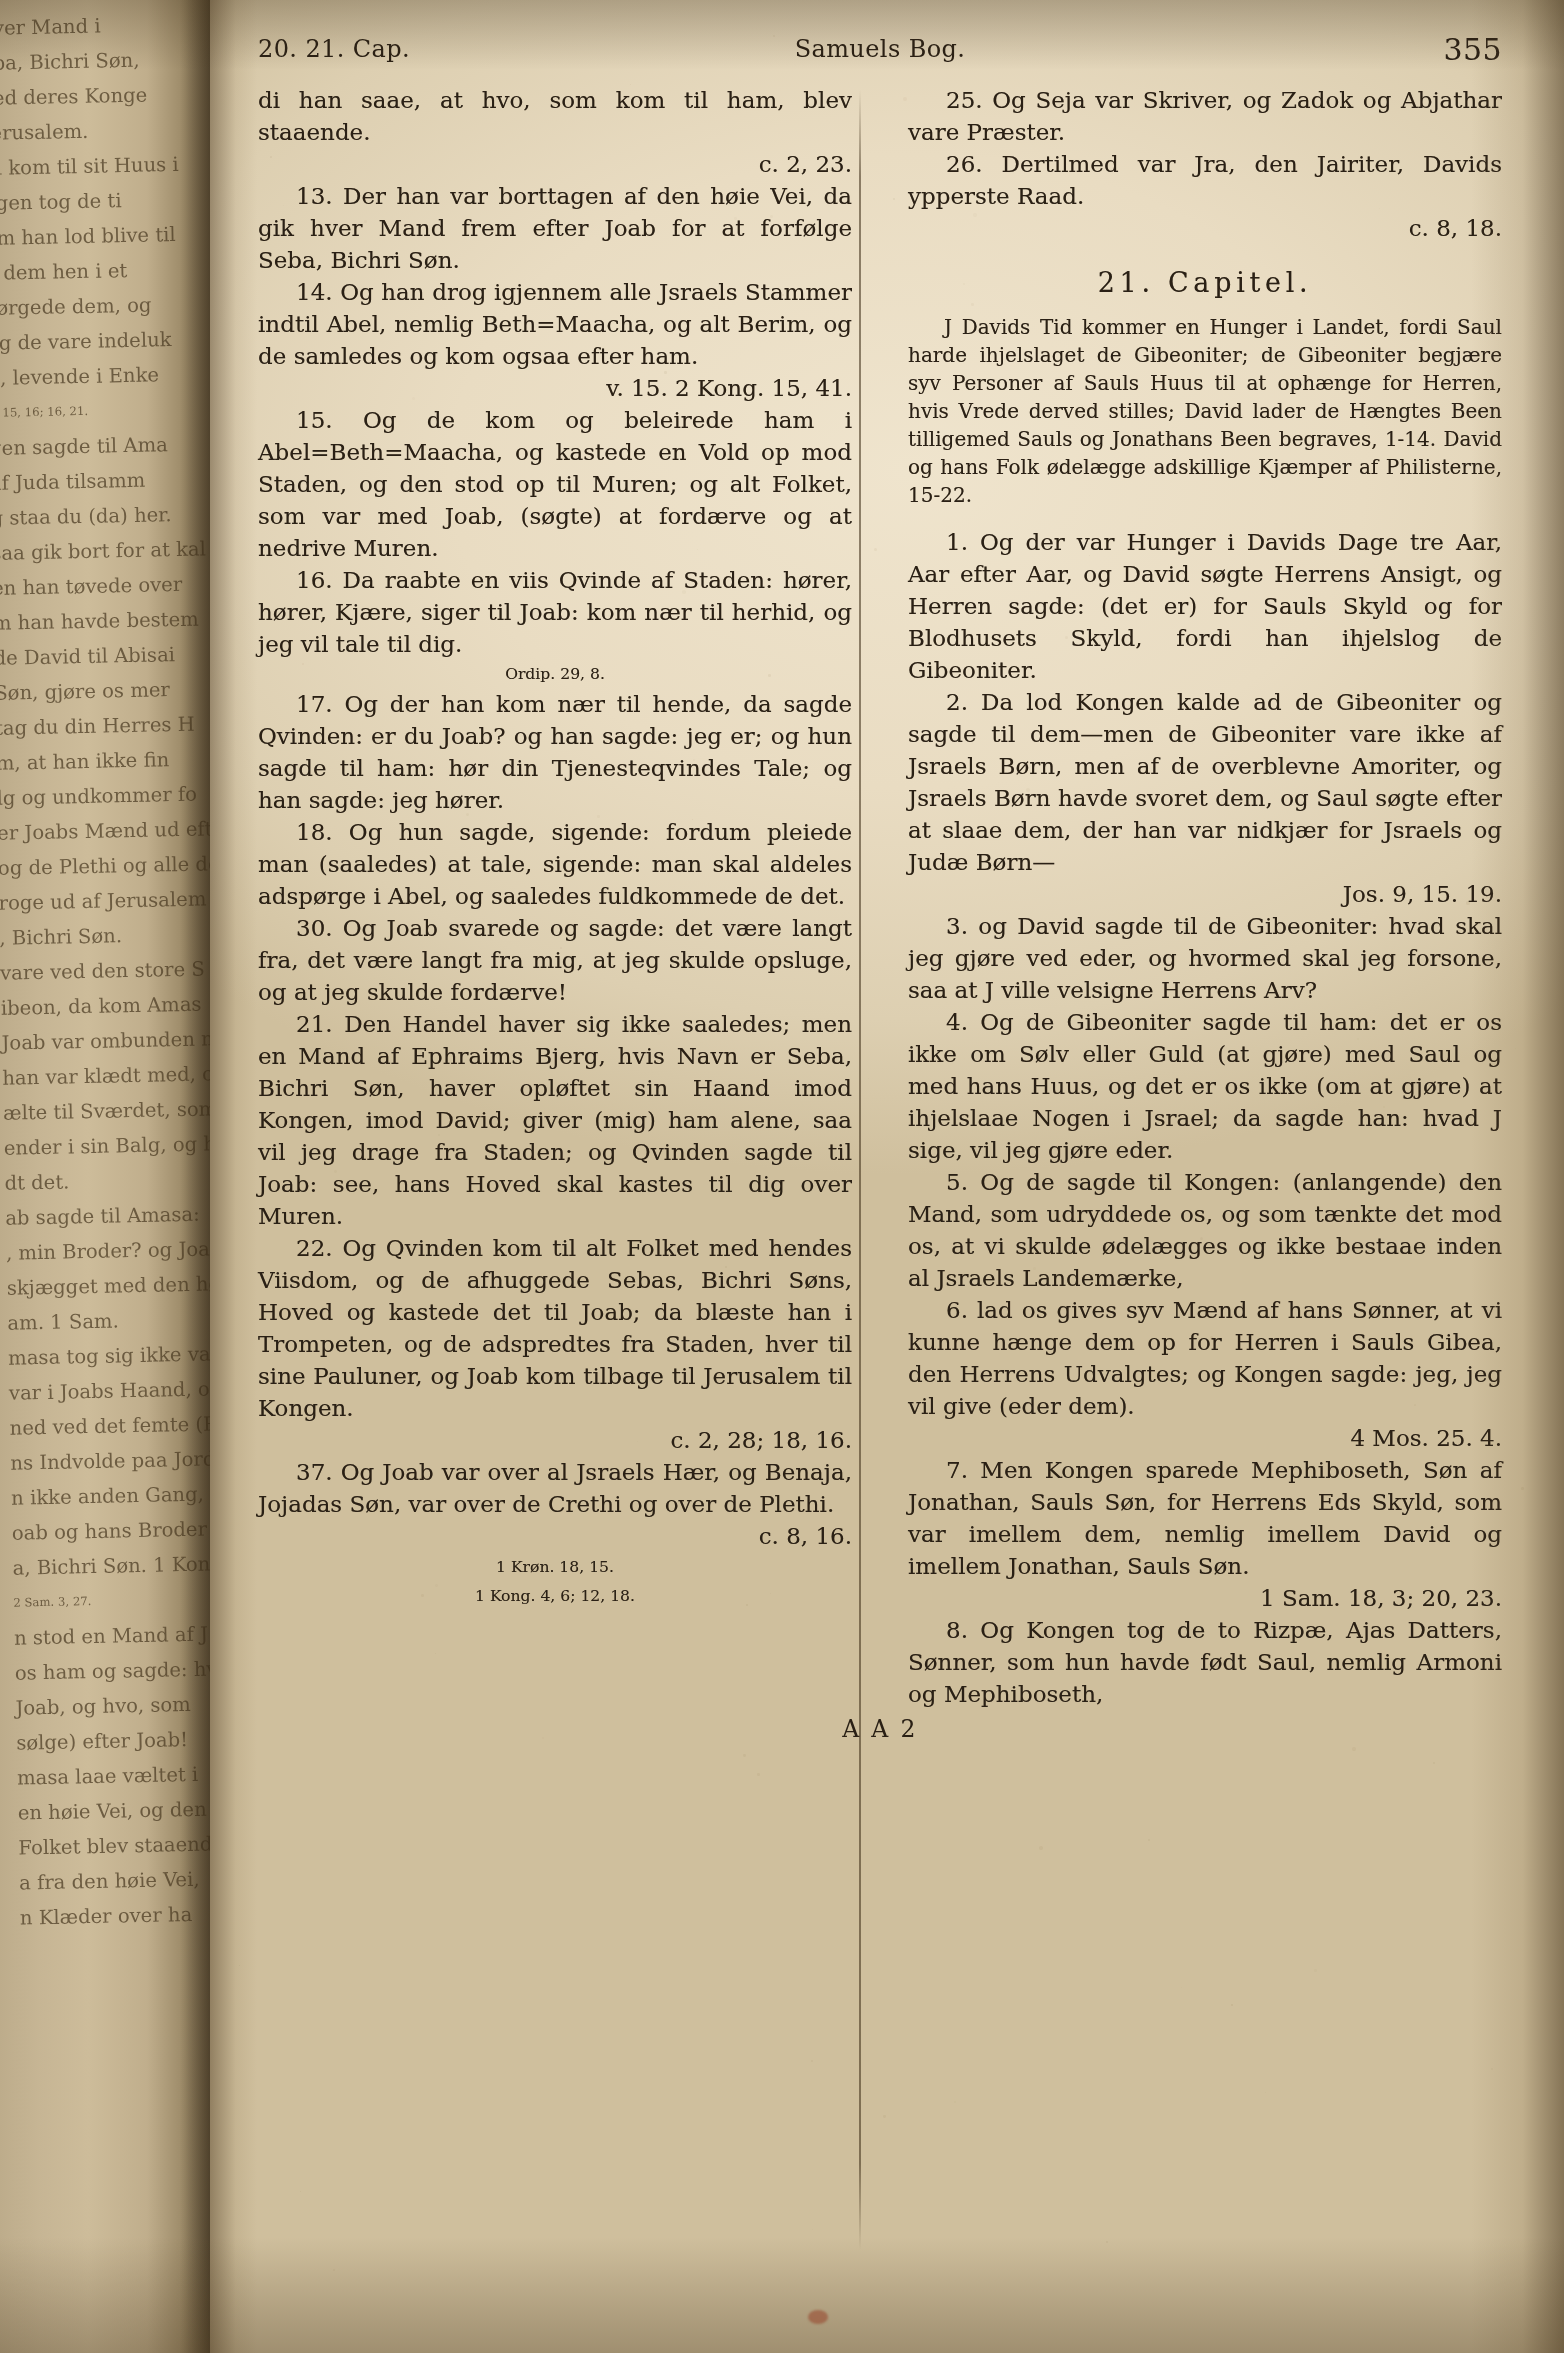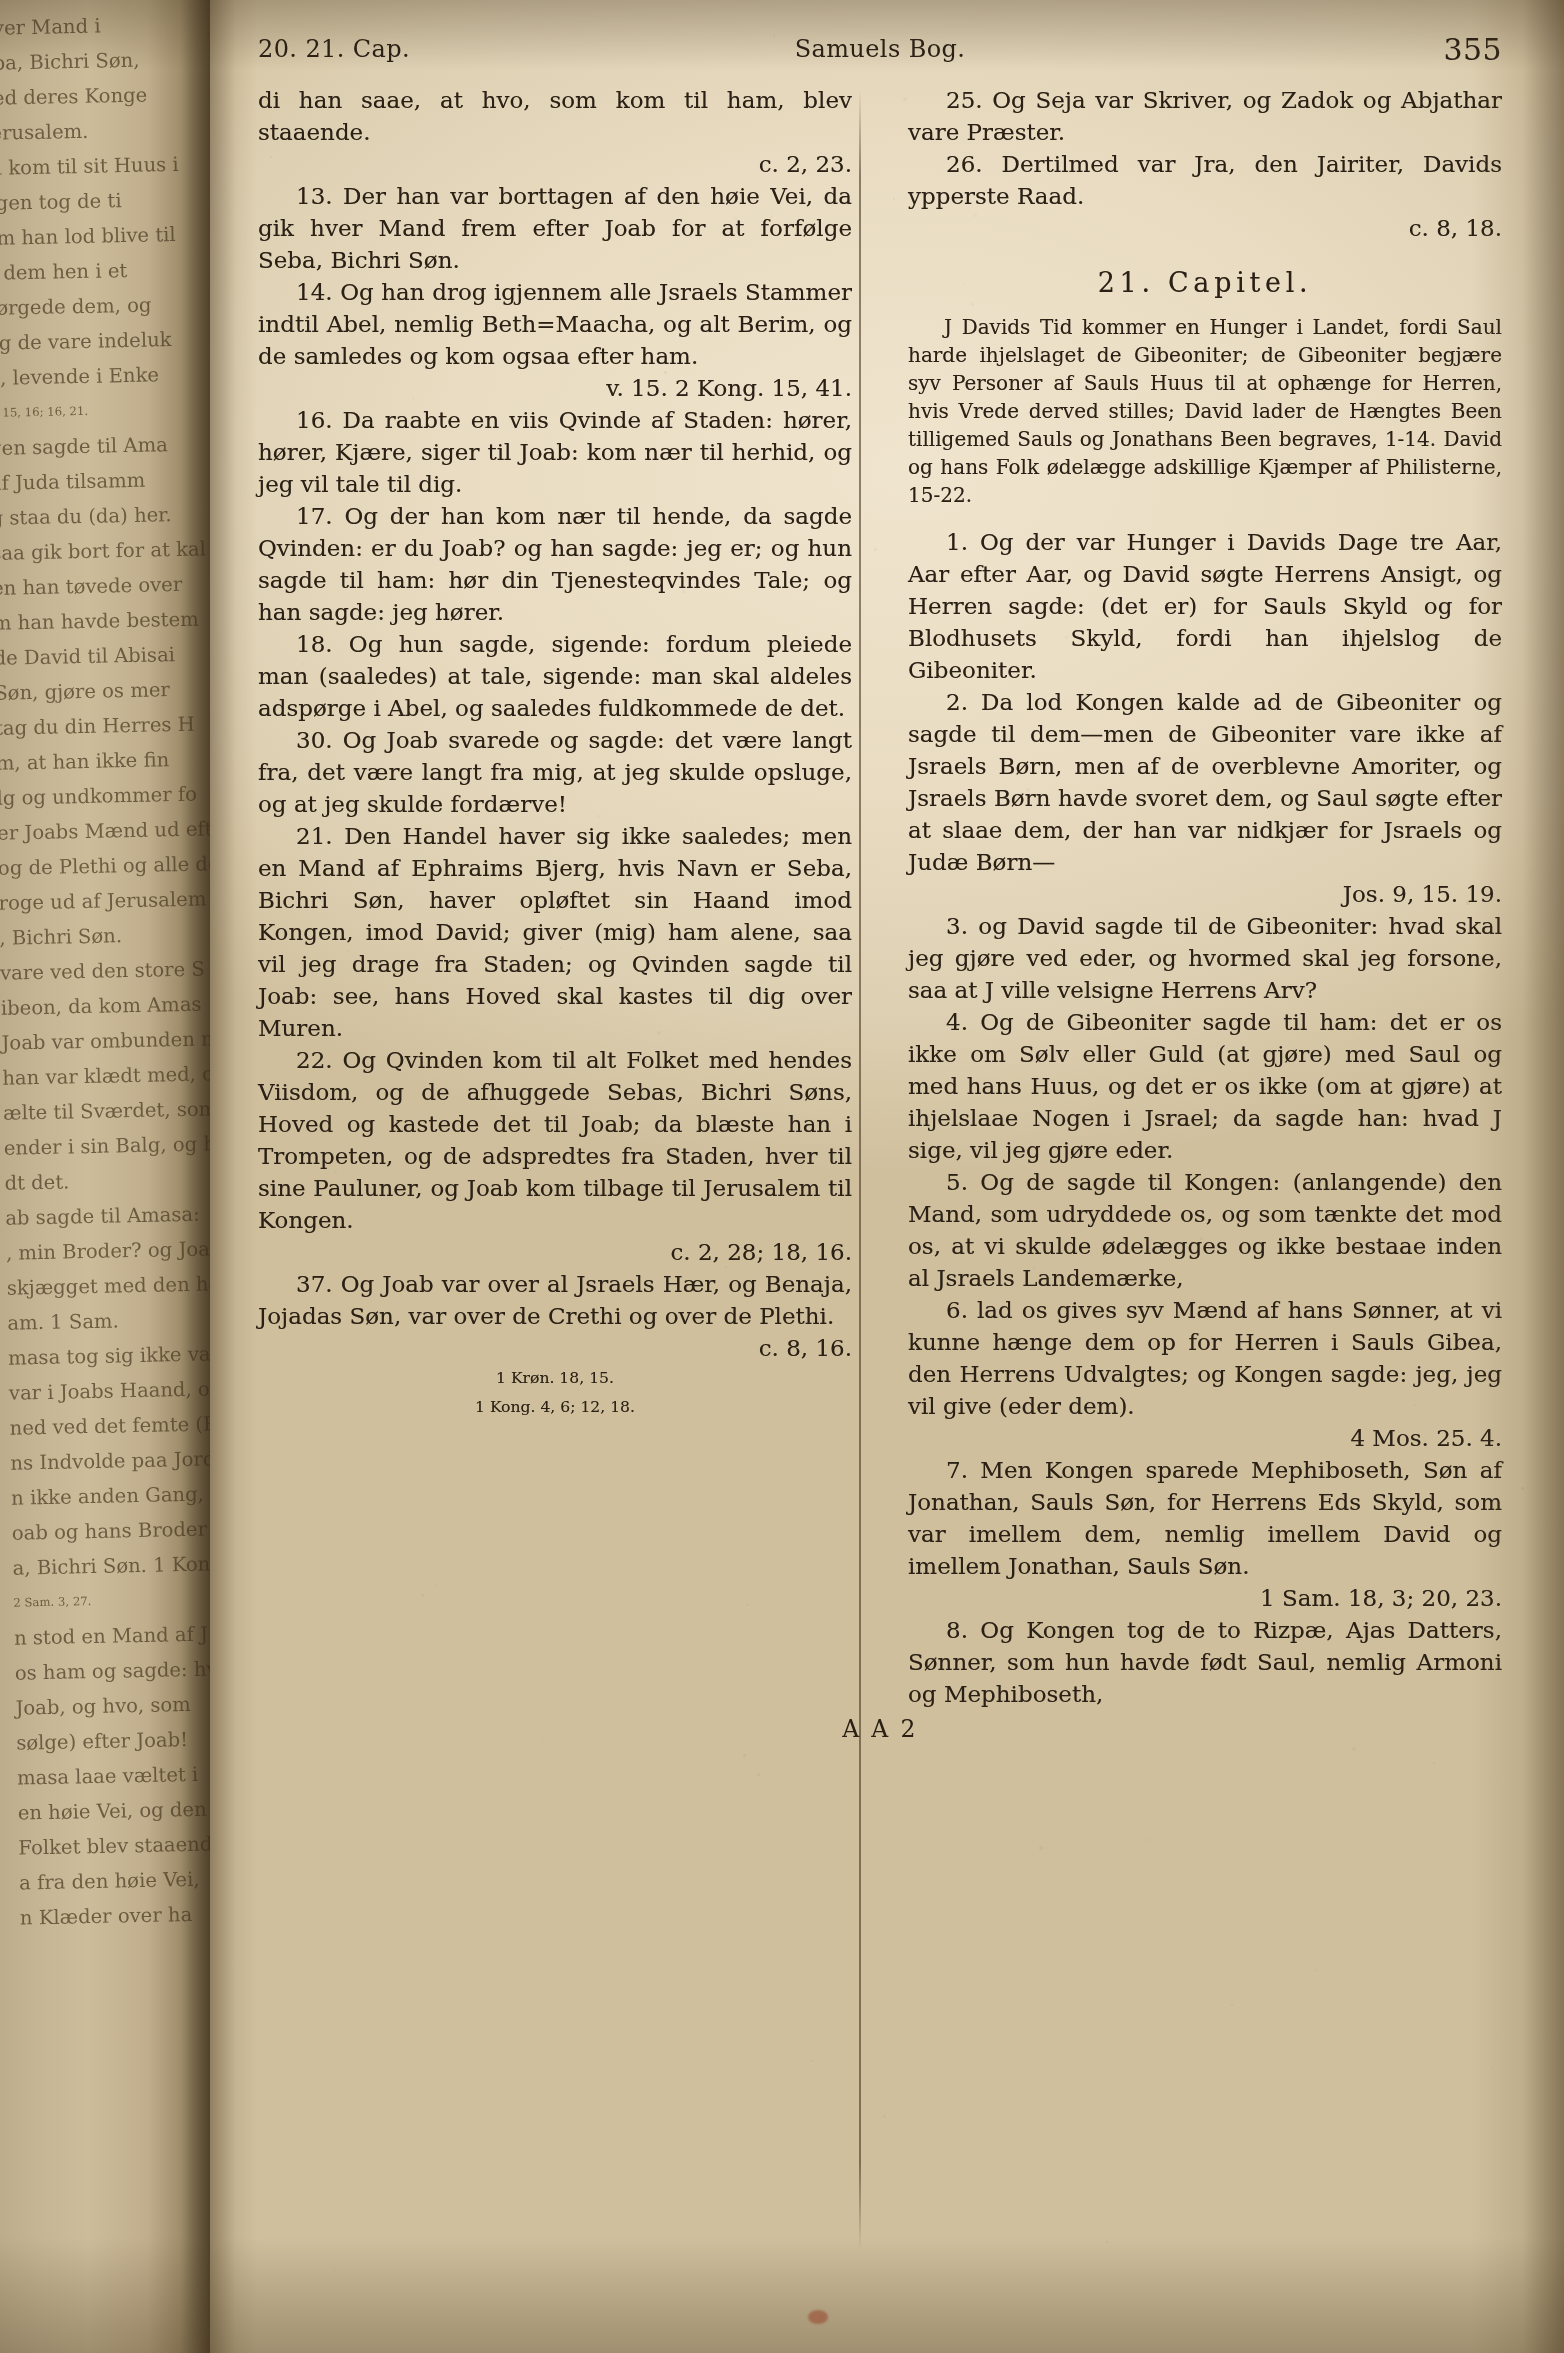--- a/index.html
+++ b/index.html
@@ -250,21 +250,23 @@
     </div>
 
     <div id="cols">
       <div id="col-divider"></div>
       <div class="col" id="col-left">
           <span class="v cont"><span>di han saae, at hvo, som kom til ham, blev staaende.</span></span>
           <span class="ref-right">c. 2, 23.</span>
           <span class="v"><span class="vn">13. </span><span>Der han var borttagen af den høie Vei, da gik hver Mand frem efter Joab for at forfølge Seba, Bichri Søn.</span></span>
           <span class="v"><span class="vn">14. </span><span>Og han drog igjennem alle Jsraels Stammer indtil Abel, nemlig Beth=Maacha, og alt Berim, og de samledes og kom ogsaa efter ham.</span></span>
           <span class="ref-right">v. 15. 2 Kong. 15, 41.</span>
+          <span class="v"><span class="vn">15. </span><span>Og de kom og beleirede ham i Abel=Beth=Maacha, og kastede en Vold op mod Staden, og den stod op til Muren; og alt Folket, som var med Joab, (søgte) at fordærve og at nedrive Muren.</span></span>
           <span class="v"><span class="vn">16. </span><span>Da raabte en viis Qvinde af Staden: hører, hører, Kjære, siger til Joab: kom nær til herhid, og jeg vil tale til dig.</span></span>
+          <span class="ref-center">Ordip. 29, 8.</span>
           <span class="v"><span class="vn">17. </span><span>Og der han kom nær til hende, da sagde Qvinden: er du Joab? og han sagde: jeg er; og hun sagde til ham: hør din Tjenesteqvindes Tale; og han sagde: jeg hører.</span></span>
           <span class="v"><span class="vn">18. </span><span>Og hun sagde, sigende: fordum pleiede man (saaledes) at tale, sigende: man skal aldeles adspørge i Abel, og saaledes fuldkommede de det.</span></span>
           <span class="v"><span class="vn">30. </span><span>Og Joab svarede og sagde: det være langt fra, det være langt fra mig, at jeg skulde opsluge, og at jeg skulde fordærve!</span></span>
           <span class="v"><span class="vn">21. </span><span>Den Handel haver sig ikke saaledes; men en Mand af Ephraims Bjerg, hvis Navn er Seba, Bichri Søn, haver opløftet sin Haand imod Kongen, imod David; giver (mig) ham alene, saa vil jeg drage fra Staden; og Qvinden sagde til Joab: see, hans Hoved skal kastes til dig over Muren.</span></span>
           <span class="v"><span class="vn">22. </span><span>Og Qvinden kom til alt Folket med hendes Viisdom, og de afhuggede Sebas, Bichri Søns, Hoved og kastede det til Joab; da blæste han i Trompeten, og de adspredtes fra Staden, hver til sine Pauluner, og Joab kom tilbage til Jerusalem til Kongen.</span></span>
           <span class="ref-right">c. 2, 28; 18, 16.</span>
           <span class="v"><span class="vn">37. </span><span>Og Joab var over al Jsraels Hær, og Benaja, Jojadas Søn, var over de Crethi og over de Plethi.</span></span>
           <span class="ref-right">c. 8, 16.</span>
           <span class="ref-center">1 Krøn. 18, 15.</span>
           <span class="ref-center">1 Kong. 4, 6;  12, 18.</span>

